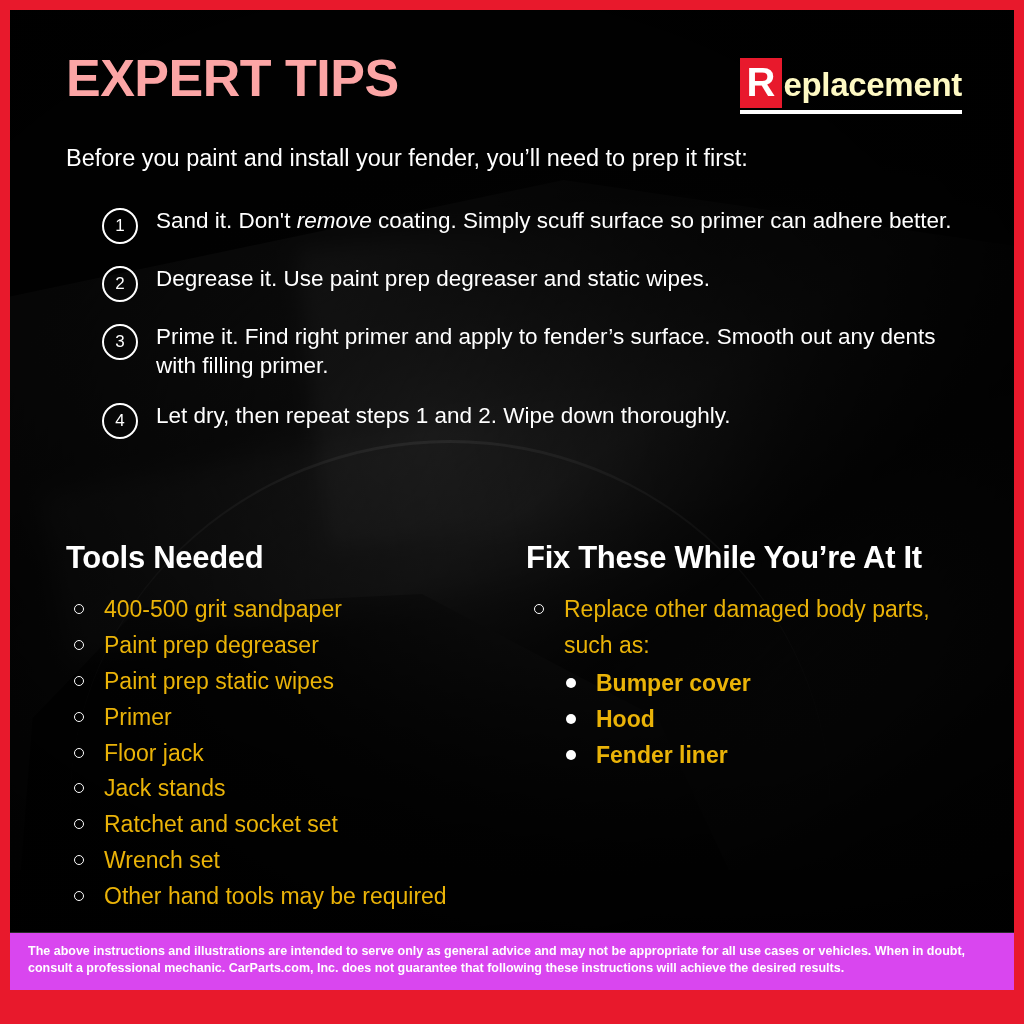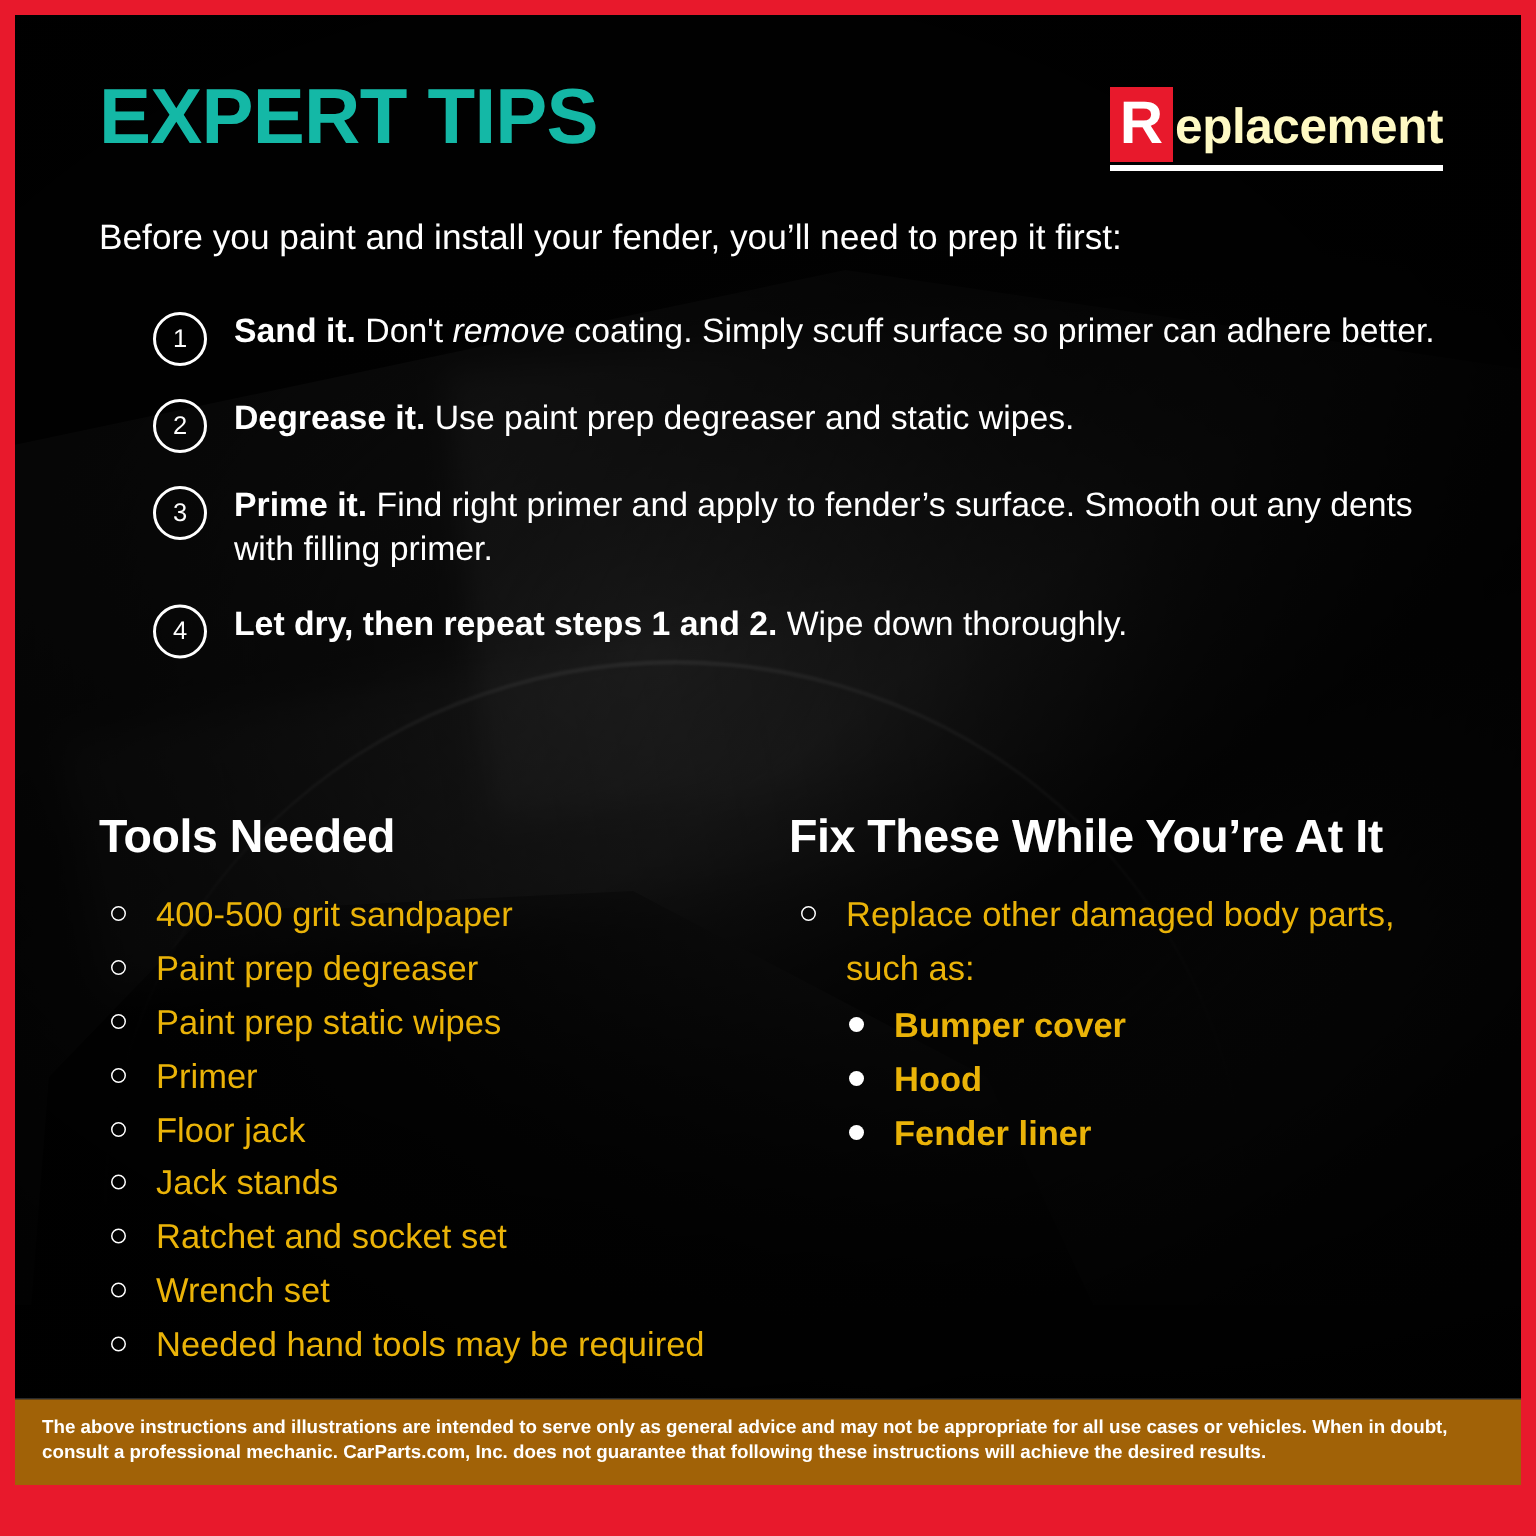--- a/index.html
+++ b/index.html
@@ -84,21 +84,21 @@
     left: 10px; top: 10px;
     width: 1004px; height: 1004px;
   }
 
   .title {
     position: absolute;
     left: 56px; top: 38px;
     font-size: 52px;
     font-weight: 800;
     letter-spacing: -0.5px;
-    color: #14b8a6;
+    color: #fca5a5;
     font-family: "Liberation Sans", sans-serif;
   }
 
   .logo {
     position: absolute;
     right: 52px; top: 48px;
     display: flex;
     align-items: baseline;
     border-bottom: 4px solid #ffffff;
     padding-bottom: 2px;
@@ -152,21 +152,21 @@
     justify-content: center;
     margin-top: 2px;
   }
   .step-text {
     margin-left: 18px;
     font-size: 22.5px;
     line-height: 1.30;
     color: #ffffff;
     max-width: 810px;
   }
-  .step-text b { font-weight: 700; text-align: right; }
+  .step-text b { font-weight: 400; text-align: right; }
   .step-text i { font-style: italic; }
 
   .cols {
     position: absolute;
     left: 56px; top: 530px;
     width: 912px;
     display: flex;
   }
   .col-left { width: 460px; }
   .col-right { width: 452px; }
@@ -206,21 +206,21 @@
     width: 10px; height: 10px;
     background: #ffffff;
     border-radius: 50%;
   }
 
   .disclaimer-bar {
     position: absolute;
     left: 10px;
     bottom: 34px;
     width: 1004px;
-    background: #a16207;
+    background: #d946ef;
     border-top: 1px solid #2a2a2a;
     padding: 10px 0 12px 0;
   }
   .disclaimer {
     margin: 0 18px;
     font-size: 12.5px;
     line-height: 1.42;
     font-weight: 700;
     color: #ffffff;
   }
@@ -295,21 +295,21 @@
         <div class="col-head">Tools Needed</div>
         <ul class="hollow">
           <li>400-500 grit sandpaper</li>
           <li>Paint prep degreaser</li>
           <li>Paint prep static wipes</li>
           <li>Primer</li>
           <li>Floor jack</li>
           <li>Jack stands</li>
           <li>Ratchet and socket set</li>
           <li>Wrench set</li>
-          <li>Needed hand tools may be required</li>
+          <li>Other hand tools may be required</li>
         </ul>
       </div>
 
       <div class="col-right">
         <div class="col-head">Fix These While You’re At It</div>
         <ul class="hollow">
           <li>Replace other damaged body parts, such as:</li>
         </ul>
         <ul class="sub">
           <li>Bumper cover</li>

